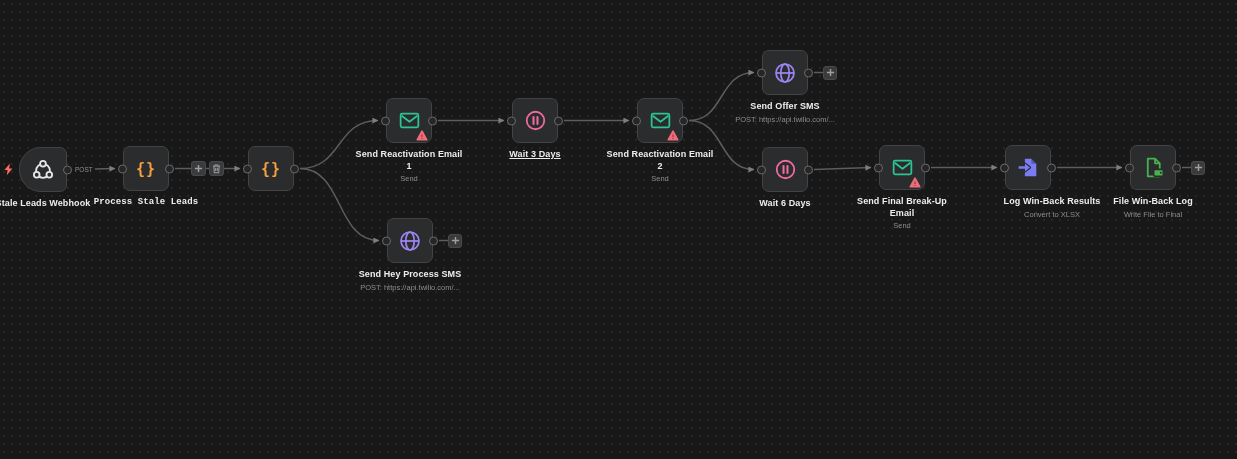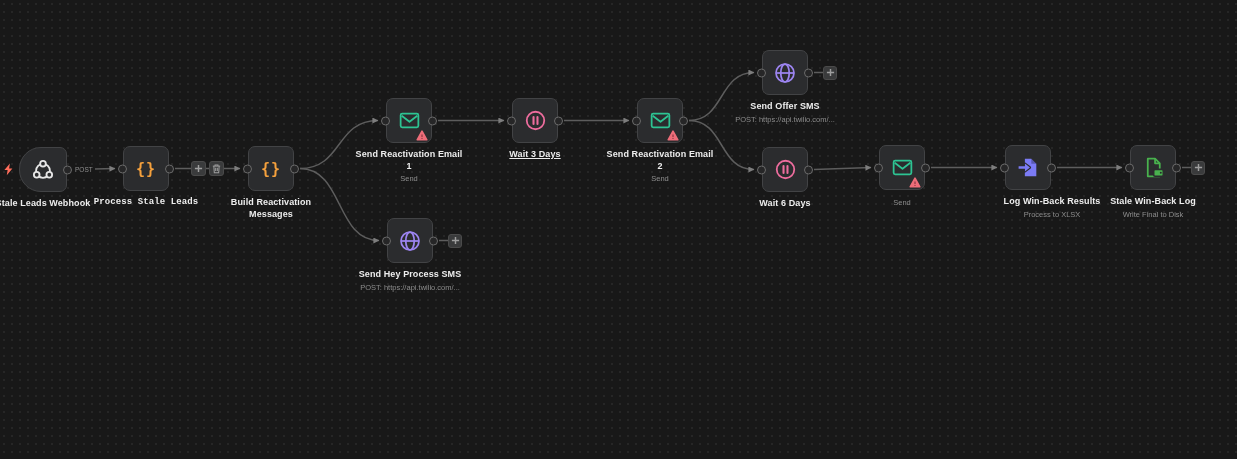--- a/index.html
+++ b/index.html
@@ -97,22 +97,20 @@
       <div class="endpoint in"></div>
       <div class="endpoint out"></div>
       <span class="code-glyph" style="color: rgb(245, 161, 61);">{}</span>
     </div>
     <div class="node-label" style="left: 76px; top: 197px; font-family: Liberation Mono, monospace;"><div>Process Stale Leads</div></div>
     <div class="node" style="left: 248px; top: 146px; width: 46px; height: 45px;">
       <div class="endpoint in"></div>
       <div class="endpoint out"></div>
       <span class="code-glyph" style="color: rgb(245, 161, 61);">{}</span>
     </div>
-    <div class="node-label" style="left: 201px; top: 197px;"><div>Build Reactivation
-Messages</div></div>
     <div class="node" style="left: 386px; top: 98px; width: 46px; height: 45px;">
       <div class="endpoint in"></div>
       <div class="endpoint out"></div>
       <span class="icon-wrap"><svg width="25" height="25" viewBox="0 0 24 24" fill="none" stroke="#2dc493" stroke-width="1.7" stroke-linejoin="round">
           <rect x="3.5" y="5.5" width="17" height="13" rx="1.5"></rect>
           <path d="M4.5 7.5 L12 13.2 L19.5 7.5"></path>
         </svg></span>
       <span class="warn"><svg width="12" height="11" viewBox="0 0 12 11">
           <path d="M6 1.2 L10.8 9.8 H1.2 Z" fill="#ee6d79" stroke="#ee6d79" stroke-width="1.6" stroke-linejoin="round"></path>
           <line x1="6" y1="4.4" x2="6" y2="6.9" stroke="#83333e" stroke-width="1.1"></line>
@@ -177,43 +175,44 @@
       <span class="icon-wrap"><svg width="25" height="25" viewBox="0 0 24 24" fill="none" stroke="#2dc493" stroke-width="1.7" stroke-linejoin="round">
           <rect x="3.5" y="5.5" width="17" height="13" rx="1.5"></rect>
           <path d="M4.5 7.5 L12 13.2 L19.5 7.5"></path>
         </svg></span>
       <span class="warn"><svg width="12" height="11" viewBox="0 0 12 11">
           <path d="M6 1.2 L10.8 9.8 H1.2 Z" fill="#ee6d79" stroke="#ee6d79" stroke-width="1.6" stroke-linejoin="round"></path>
           <line x1="6" y1="4.4" x2="6" y2="6.9" stroke="#83333e" stroke-width="1.1"></line>
           <circle cx="6" cy="8.4" r="0.6" fill="#83333e"></circle>
         </svg></span>
     </div>
-    <div class="node-label" style="left: 832px; top: 196px;"><div class="node-sub">Send</div></div>
+    <div class="node-label" style="left: 832px; top: 196px;"><div>Send Final Break-Up
+Email</div><div class="node-sub">Send</div></div>
     <div class="node" style="left: 1005px; top: 145px; width: 46px; height: 45px;">
       <div class="endpoint in"></div>
       <div class="endpoint out"></div>
       <span class="icon-wrap"><svg width="25" height="25" viewBox="0 0 24 24">
           <path d="M8.5 3.5 h6.2 l4.8 4.8 v12.2 h-11 z" fill="#7b7bf5"></path>
           <path d="M14.7 3.5 v4.8 h4.8 z" fill="rgba(0,0,0,0.28)"></path>
           <polygon points="2.5,10.7 8.6,10.7 8.6,8.2 13.4,12 8.6,15.8 8.6,13.3 2.5,13.3" fill="#7b7bf5" stroke="#2b2c2e" stroke-width="2.2" stroke-linejoin="round"></polygon>
           <polygon points="2.5,10.7 8.6,10.7 8.6,8.2 13.4,12 8.6,15.8 8.6,13.3 2.5,13.3" fill="#7b7bf5"></polygon>
         </svg></span>
     </div>
-    <div class="node-label" style="left: 982px; top: 196px;"><div>Log Win-Back Results</div><div class="node-sub">Process to XLSX</div></div>
+    <div class="node-label" style="left: 982px; top: 196px;"><div>Log Win-Back Results</div><div class="node-sub">Convert to XLSX</div></div>
     <div class="node" style="left: 1130px; top: 145px; width: 46px; height: 45px;">
       <div class="endpoint in"></div>
       <div class="endpoint out"></div>
       <span class="icon-wrap"><svg width="25" height="25" viewBox="0 0 24 24">
           <path d="M6.5 3.5 h7 l4.5 4.5 V20.5 H6.5 z" fill="none" stroke="#49b24e" stroke-width="1.7" stroke-linejoin="round"></path>
           <path d="M13.5 3.5 v4.5 h4.5" fill="none" stroke="#49b24e" stroke-width="1.7" stroke-linejoin="round"></path>
           <rect x="12.2" y="13.8" width="9.2" height="6.6" rx="1.2" fill="#49b24e" stroke="#2b2c2e" stroke-width="1.5"></rect>
           <circle cx="19" cy="17.1" r="0.95" fill="#2b2c2e"></circle>
         </svg></span>
     </div>
-    <div class="node-label" style="left: 1083px; top: 196px;"><div>Stale Win-Back Log</div><div class="node-sub">Write Final to Disk</div></div>
+    <div class="node-label" style="left: 1083px; top: 196px;"><div>File Win-Back Log</div><div class="node-sub">Write File to Final</div></div>
     <div class="add-btn" style="left: 1191px; top: 160.5px;">
       <span class="icon-wrap"><svg width="9" height="9" viewBox="0 0 10 10" stroke="#9f9f9f" stroke-width="1.6">
           <path d="M5 1 V9 M1 5 H9"></path>
         </svg></span>
     </div>
     <div class="node" style="left: 387px; top: 218px; width: 46px; height: 45px;">
       <div class="endpoint in"></div>
       <div class="endpoint out"></div>
       <span class="icon-wrap"><svg width="26" height="26" viewBox="0 0 24 24" fill="none" stroke="#9d85f2" stroke-width="1.6">
           <circle cx="12" cy="12" r="8.3"></circle>

